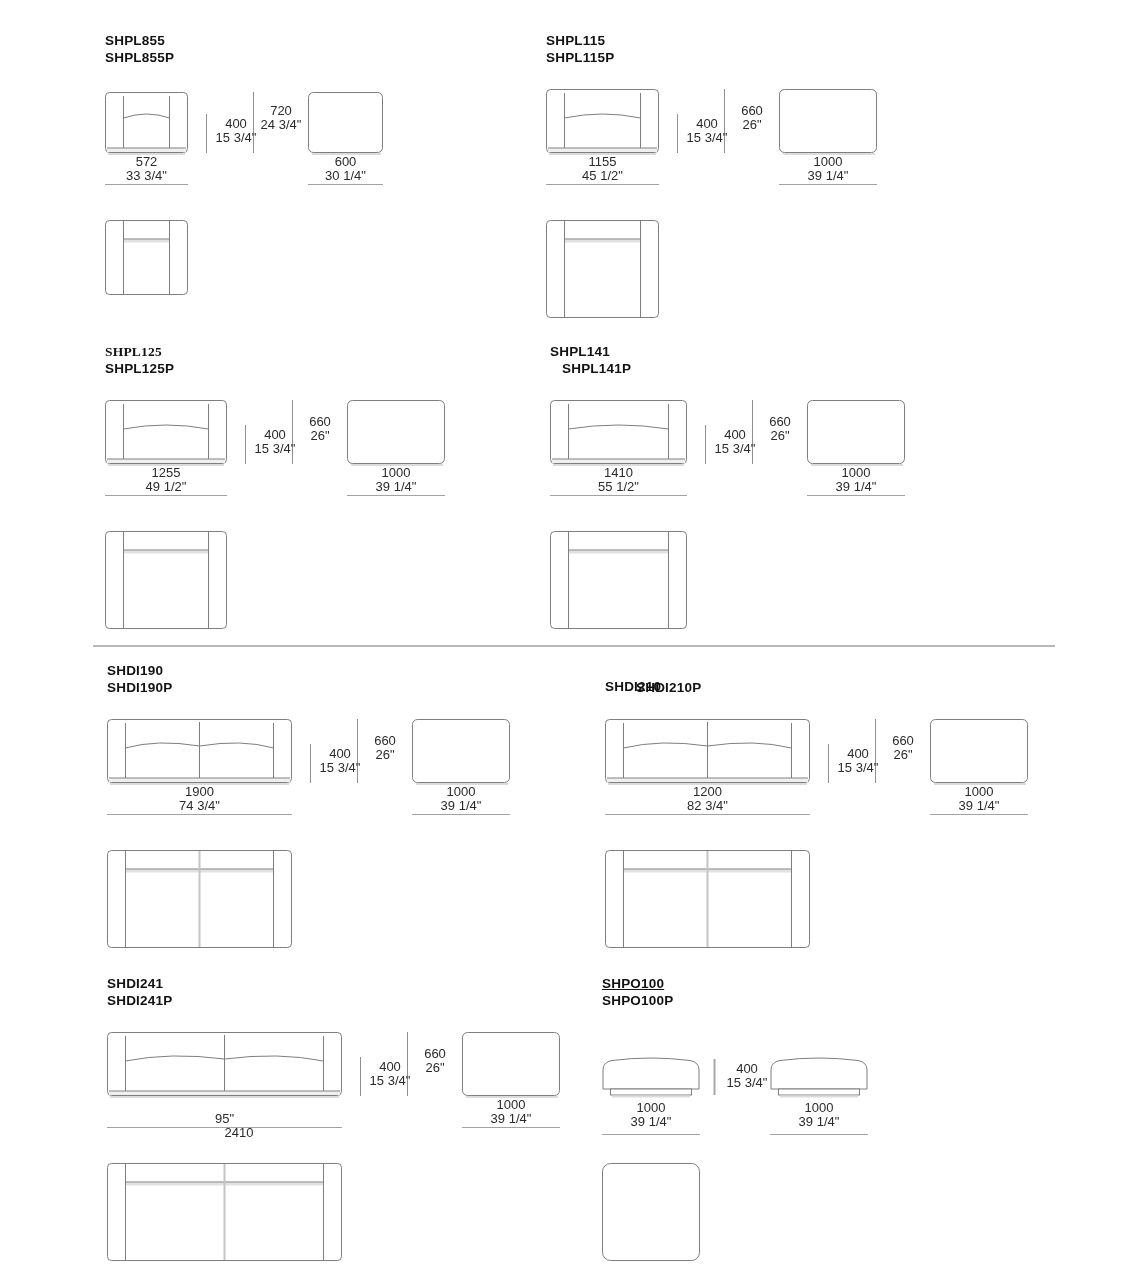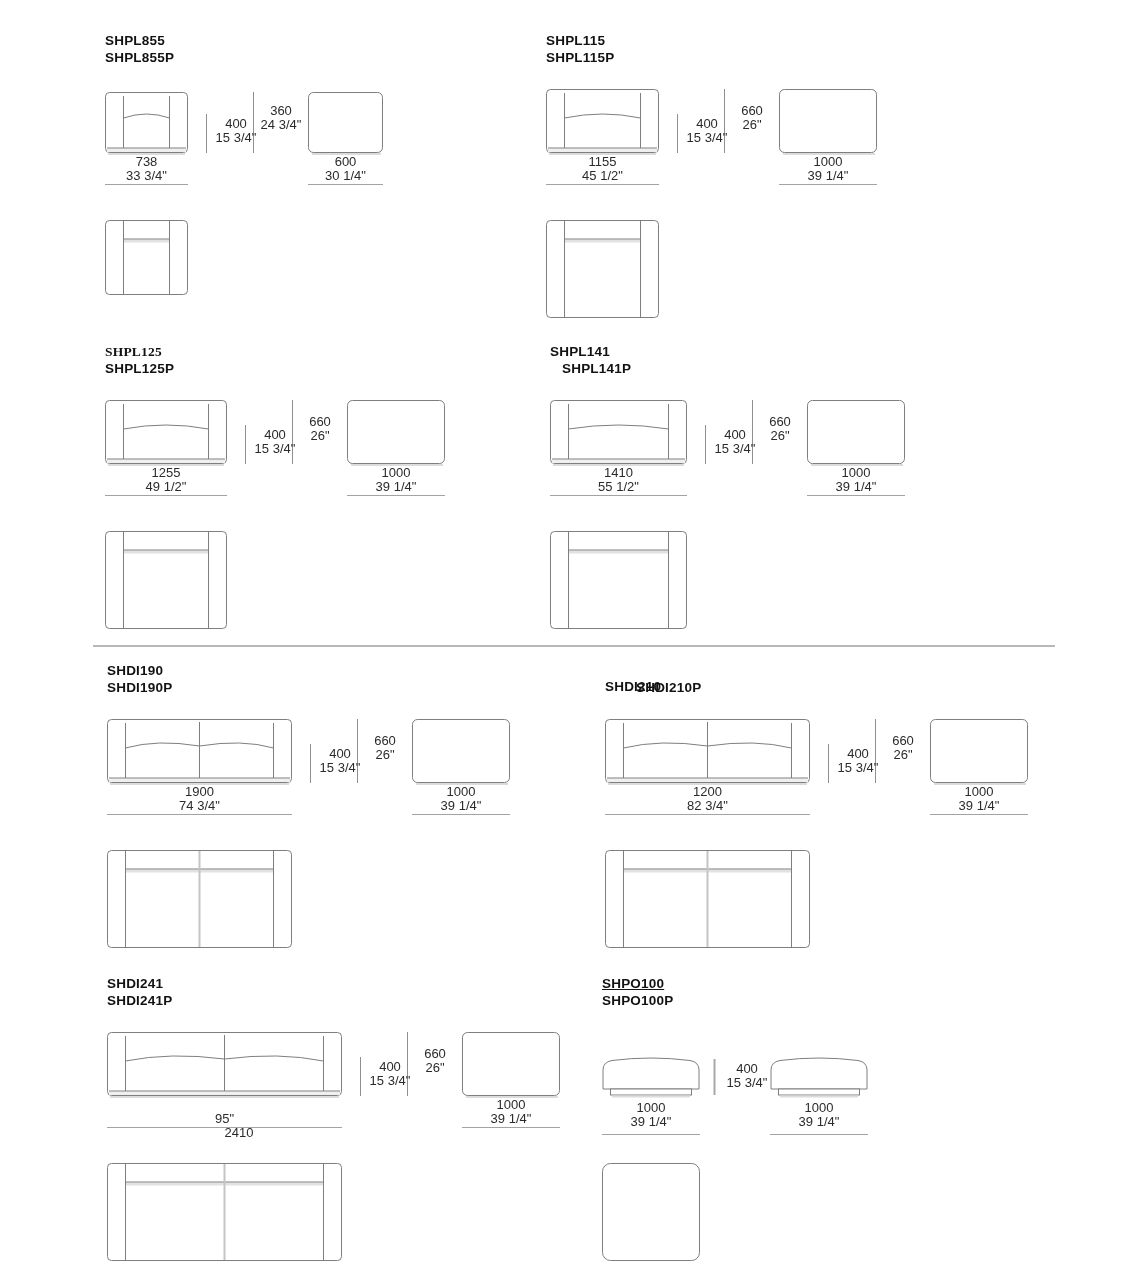--- a/index.html
+++ b/index.html
@@ -66,25 +66,25 @@
           <line x1="0" y1="151.5" x2="83" y2="151.5" stroke="#a3a3a3" stroke-width="1"></line>
           <line x1="203" y1="151.5" x2="278" y2="151.5" stroke="#a3a3a3" stroke-width="1"></line>
           <g>
             <rect x="0.5" y="187.5" width="82" height="74" rx="4" ry="4" stroke="#7e7e7e" fill="#ffffff" stroke-width="1"></rect>
             <line x1="18.5" y1="188" x2="18.5" y2="261" stroke="#7e7e7e" stroke-width="1"></line>
             <line x1="64.5" y1="188" x2="64.5" y2="261" stroke="#7e7e7e" stroke-width="1"></line>
             <rect x="19" y="206.5" width="45" height="3" fill="#e2e2e2"></rect>
             <line x1="18.5" y1="206" x2="64.5" y2="206" stroke="#7e7e7e" stroke-width="1"></line>
           </g>
         </svg>
-        <div class="dim" style="left: 41.5px; top: 122px;">738</div>
+        <div class="dim" style="left: 41.5px; top: 122px;">572</div>
         <div class="dim" style="left: 41.5px; top: 136px;">33 3/4"</div>
         <div class="dim" style="left: 131px; top: 84px;">400</div>
         <div class="dim" style="left: 131px; top: 98px;">15 3/4"</div>
-        <div class="dim" style="left: 176px; top: 71px;">360</div>
+        <div class="dim" style="left: 176px; top: 71px;">720</div>
         <div class="dim" style="left: 176px; top: 85px;">24 3/4"</div>
         <div class="dim" style="left: 240.5px; top: 122px;">600</div>
         <div class="dim" style="left: 240.5px; top: 136px;">30 1/4"</div>
       </div>
       <div class="block" style="left: 546px; top: 33px;">
         <div class="code" style="top: 0px;">SHPL115</div>
         <div class="code" style="top: 17px;">SHPL115P</div>
         <svg class="draw" width="520" height="300">
           <g>
             <line x1="3" y1="121" x2="110" y2="121" stroke="#dcdcdc" stroke-width="2"></line>

